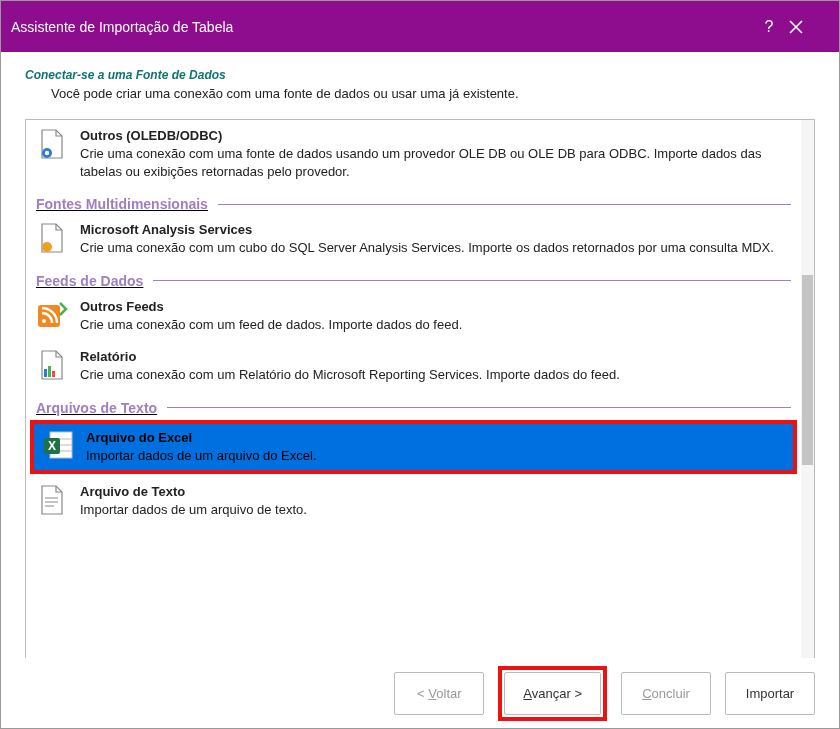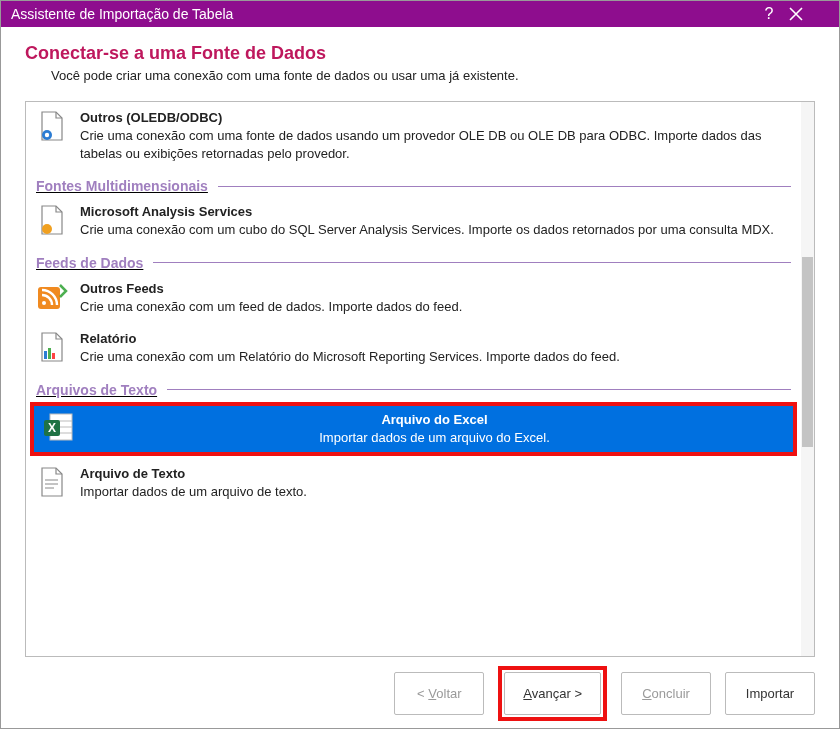--- a/index.html
+++ b/index.html
@@ -1,38 +1,38 @@
 <!DOCTYPE html>
 <html><head>
 <meta charset="utf-8">
 <style>
 * { box-sizing: border-box; margin: 0; padding: 0; }
 body { font-family: "Segoe UI", Tahoma, sans-serif; background: #f0f0f0; width: 840px; height: 729px; overflow: hidden; }
 .dialog { width: 840px; height: 729px; background: #fff; border: 1px solid #999; position: relative; display: flex; flex-direction: column; }
-.titlebar { height: 26px; background: #8e0d8e; display: flex; align-items: center; padding: 0 10px; color: #fff; }
+.titlebar { height: 51px; background: #8e0d8e; display: flex; align-items: center; padding: 0 10px; color: #fff; }
 .titlebar-title { flex: 1; font-size: 14px; font-weight: 400; }
 .titlebar-btn { width: 40px; text-align: center; font-size: 16px; cursor: pointer; }
 .header { padding: 16px 24px 8px 24px; }
-.header-title { font-size: 18px; font-weight: 700; color: #be185d; margin-bottom: 4px; }
+.header-title { font-size: 12px; font-weight: 700; color: #0f766e; margin-bottom: 4px; font-style: italic; }
 .header-sub { font-size: 13px; color: #222; padding-left: 26px; }
 .content-area { flex: 1; padding: 10px 24px 0 24px; overflow: hidden; }
 .list-frame { border: 1px solid #bbb; height: 556px; position: relative; overflow: hidden; }
 .list-scroll { position: absolute; inset: 0; right: 13px; overflow: hidden; padding-bottom: 8px; }
 .scrollbar-track { position:absolute; right:0; top:0; width:13px; height:100%; background:#f5f5f5; display:flex; flex-direction:column; align-items:center; }
 .scrollbar-thumb { background:#c4c4c4; width:11px; height:190px; margin-top:155px; border-radius:0; }
 .list-item { display:flex; padding:8px 12px 8px 10px; gap:12px; align-items:flex-start; cursor:pointer; }
 .list-item .icon { width:32px; height:32px; flex-shrink:0; display:flex; align-items:center; justify-content:center; }
 .list-item .text-block { flex:1; }
 .li-title { font-size:13px; font-weight:700; color:#222; margin-bottom:2px; }
 .li-desc { font-size:13px; color:#222; line-height:1.35; }
 .section-row { display:flex; align-items:center; gap:10px; padding:8px 10px 2px 10px;text-decoration:underline; }
 .section-label { font-size:14px; font-weight:700; color:#a07fbf; white-space:nowrap; }
 .section-line { flex:1; height:1px; background:#a07fbf; }
 .selected { background:#0070e0; }
-.selected .li-title, .selected .li-desc { color:#ffffff;text-align:center; }
+.selected .li-title, .selected .li-desc { color:#000000; }
 .red-box { outline:4px solid #e11; outline-offset:-2px; margin:4px 6px; }
 .footer { height:70px; display:flex; align-items:center; justify-content:flex-end; padding:0 24px; gap:14px; }
 .btn { min-width:90px; padding:13px 18px; border:1px solid #bbb; background:#fff; font-size:13px; color:#333; cursor:pointer; border-radius:2px; }
 .btn.disabled { color:#9a9a9a; cursor:default; }
 .btn-red-wrap { border:4px solid #e11; padding:2px; display:inline-block;text-decoration:underline; }
 svg { display:block; }
 </style>
 </head>
 <body>
 

